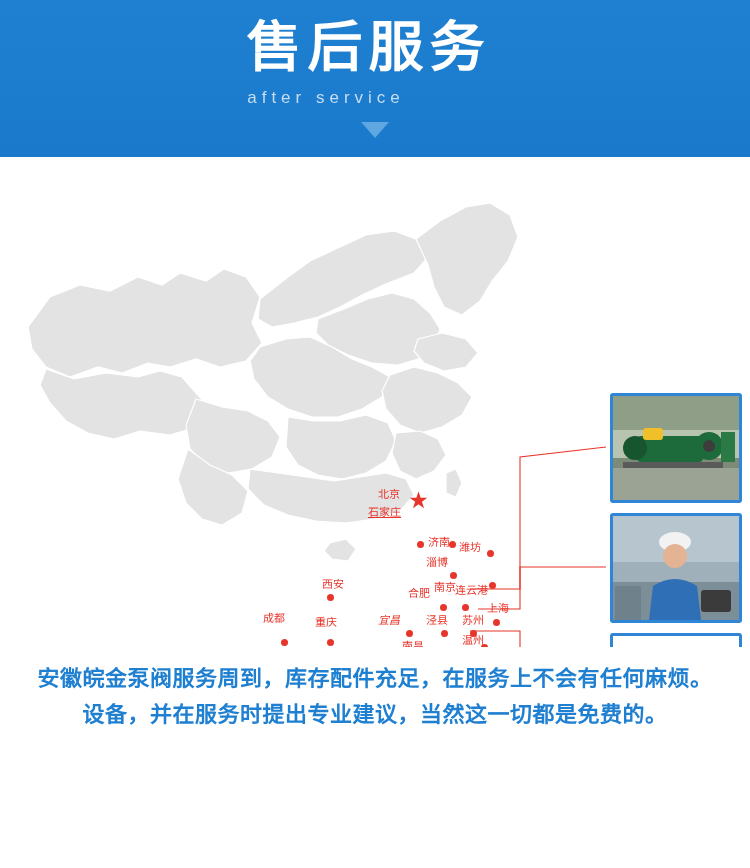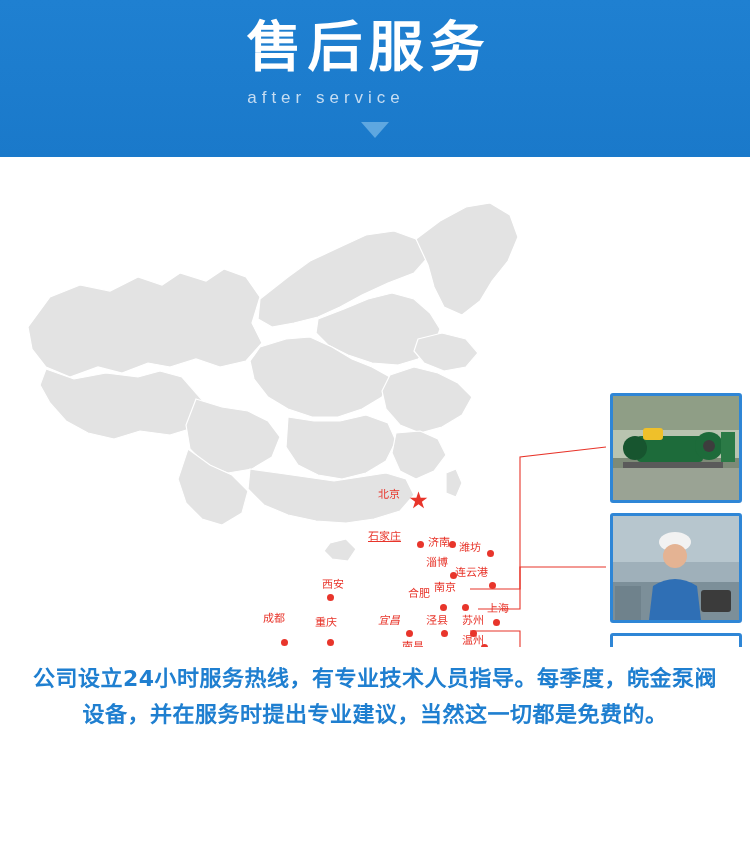--- a/index.html
+++ b/index.html
@@ -186,33 +186,33 @@
   <svg class="connector">
     <polyline points="470,432 520,432 520,300 606,290" fill="none" stroke="#e8352b" stroke-width="1.1"></polyline>
     <polyline points="478,452 520,452 520,410 606,410" fill="none" stroke="#e8352b" stroke-width="1.1"></polyline>
     <polyline points="470,474 520,474 520,545 606,528" fill="none" stroke="#e8352b" stroke-width="1.1"></polyline>
   </svg>
 
   <div class="capital-star" style="top:334px; left:409px;">★</div>
   <div class="city-label" style="top:332px; left:378px;">北京</div>
 
   <div class="city-dot" style="top:384px; left:417px;"></div>
-  <div class="city-label" style="top:374px; left:368px;text-decoration:underline;">石家庄</div>
+  <div class="city-label" style="top:350px; left:368px;text-decoration:underline;">石家庄</div>
 
   <div class="city-dot" style="top:384px; left:449px;"></div>
   <div class="city-label" style="top:380px; left:428px;">济南</div>
 
   <div class="city-dot" style="top:393px; left:487px;"></div>
   <div class="city-label" style="top:385px; left:459px;">潍坊</div>
 
   <div class="city-dot" style="top:415px; left:450px;"></div>
   <div class="city-label" style="top:400px; left:426px;">淄博</div>
 
   <div class="city-dot" style="top:425px; left:489px;"></div>
-  <div class="city-label" style="top:410px; left:455px;">连云港</div>
+  <div class="city-label" style="top:428px; left:455px;">连云港</div>
 
   <div class="city-dot" style="top:437px; left:327px;"></div>
   <div class="city-label" style="top:422px; left:322px;">西安</div>
 
   <div class="city-dot" style="top:447px; left:462px;"></div>
   <div class="city-label" style="top:425px; left:434px;">南京</div>
 
   <div class="city-dot" style="top:447px; left:440px;"></div>
   <div class="city-label" style="top:431px; left:408px;">合肥</div>
 
@@ -280,15 +280,15 @@
       <path d="M42,34 Q40,58 46,66 L44,30 Z" fill="#2b2118"></path>
       <path d="M84,34 Q86,58 80,66 L82,30 Z" fill="#2b2118"></path>
       <rect x="78" y="40" width="6" height="22" rx="3" fill="#e8c0a0"></rect>
       <rect x="0" y="92" width="126" height="12" fill="#f4f6f8"></rect>
     </svg>
   </div>
 
 </div>
 
 <div class="text-block">
-  <div class="text-line">公司设立24小时服务热线，有专业技术人员指导。每季度，皖金泵阀</div>
+  <div class="text-line">安徽皖金泵阀服务周到，库存配件充足，在服务上不会有任何麻烦。</div>
   <div class="text-line">设备，并在服务时提出专业建议，当然这一切都是免费的。</div>
 </div>
 
 </body></html>

